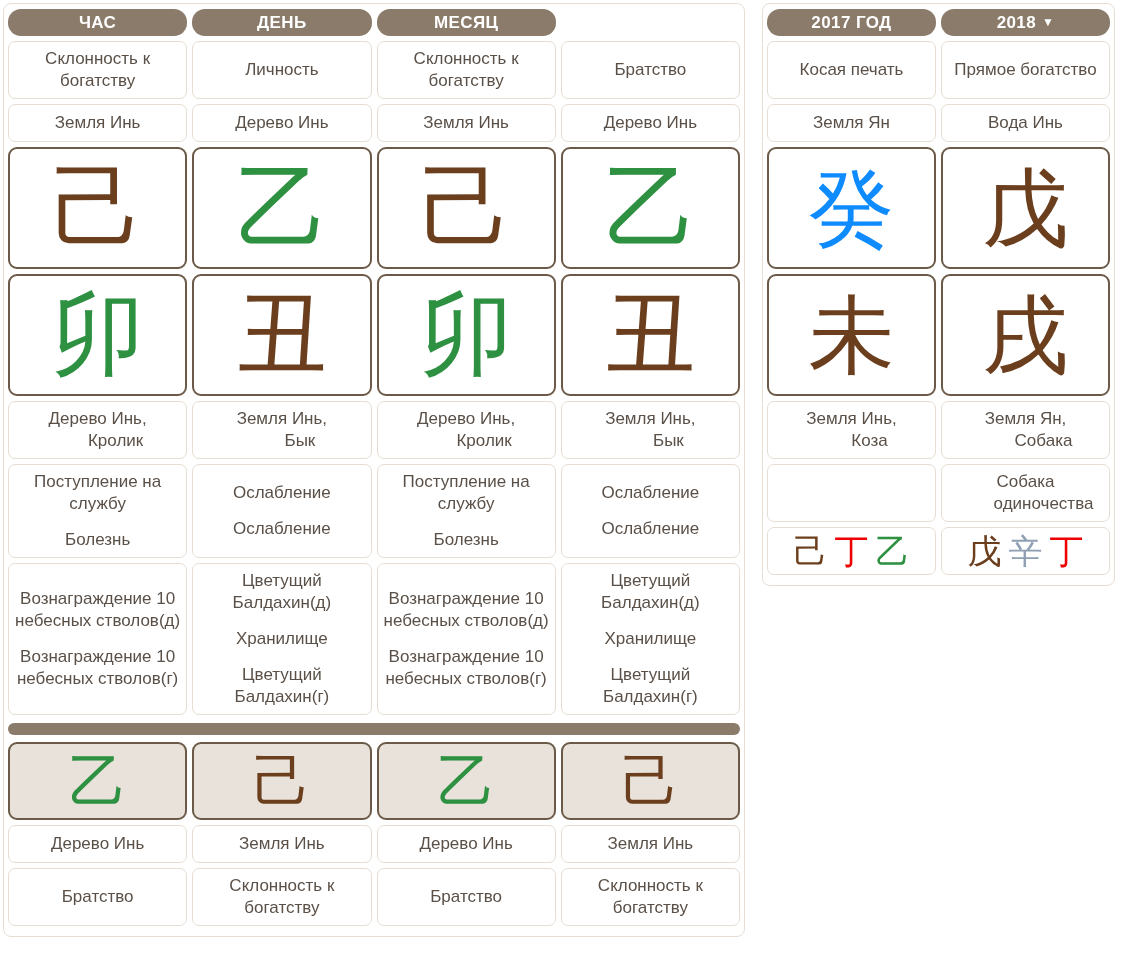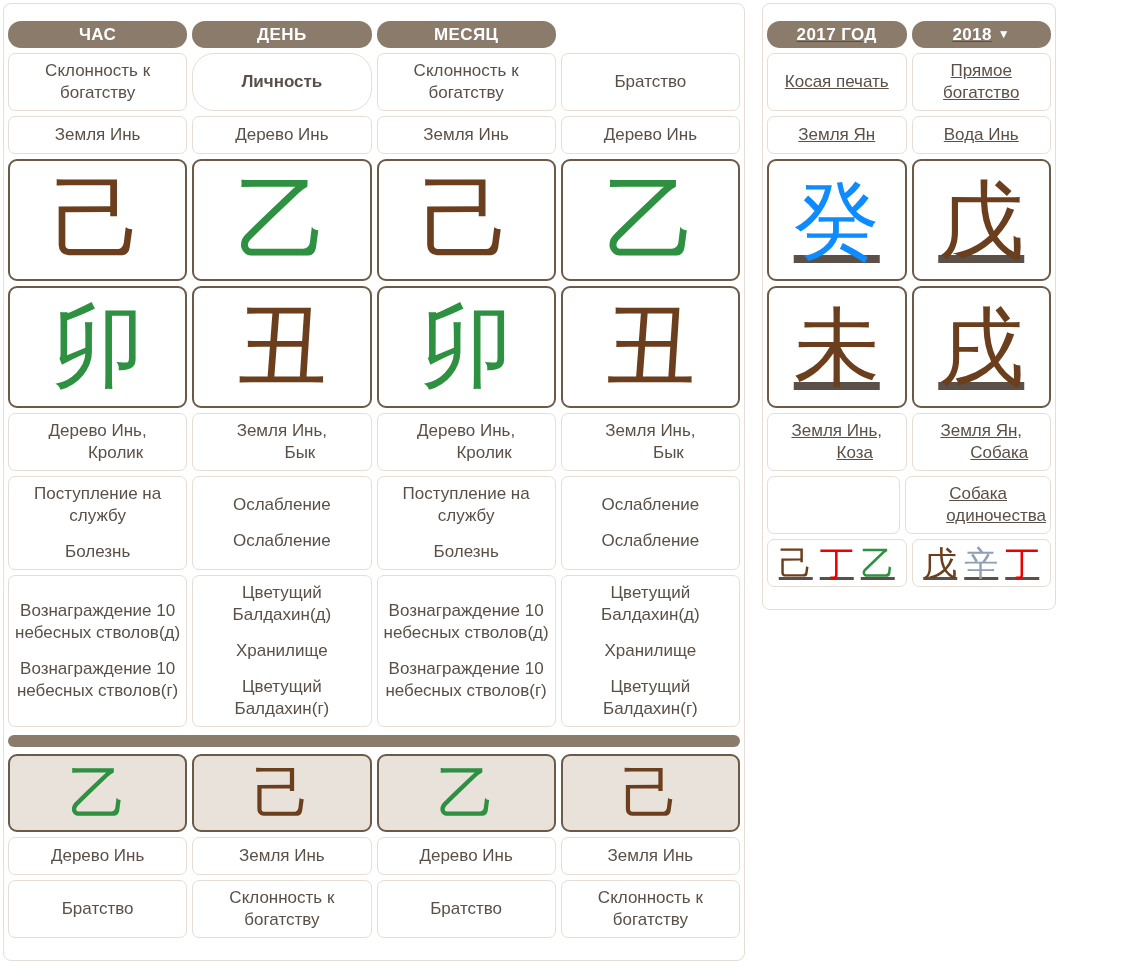--- a/index.html
+++ b/index.html
@@ -20,26 +20,26 @@
     align-items: flex-start;
     gap: 17px;
     padding: 3px 0 0 3px;
     box-sizing: border-box;
   }
 
   
   .panel {
     border: 1px solid #e6ded4;
     border-radius: 8px;
-    padding: 17px 4px;
+    padding: 5px 4px;
     box-sizing: border-box;
     background: #fff;
   }
   .panel-left  { width: 742px; }
-  .panel-right { width: 294px; text-decoration: underline; }
+  .panel-right { width: 353px; }
 
   .row {
     display: grid;
     gap: 5px;
     margin-bottom: 5px;
   }
   .row-4 { grid-template-columns: repeat(4, 1fr); }
   .row-2 { grid-template-columns: repeat(2, 1fr); }
 
   
@@ -79,21 +79,21 @@
     flex-direction: column;
     align-items: center;
     justify-content: center;
   }
   .cell.h58  { min-height: 58px; }
   .cell.h38  { min-height: 38px; }
   .cell.h56  { min-height: 56px; }
   .cell.h74  { min-height: 74px; }
   .cell.h150 { min-height: 150px; }
   .cell.h52  { min-height: 52px; }
-  .cell.bold { font-weight: bold; border-radius: 22px; }
+  .cell.bold { font-weight: normal; }
   .cell .ln { display: block; }
   .cell .ln + .ln { margin-top: 0px; margin-left: 36px; }
   .cell .blk + .blk { margin-top: 14px; }
 
   
   .charcell {
     border: 2px solid #6b5a47;
     border-radius: 9px;
     background: #fff;
     height: 122px;

